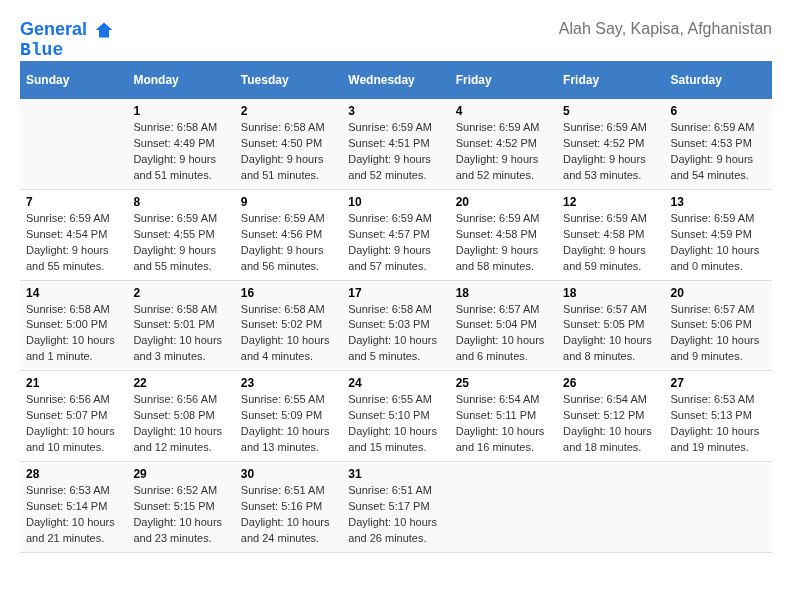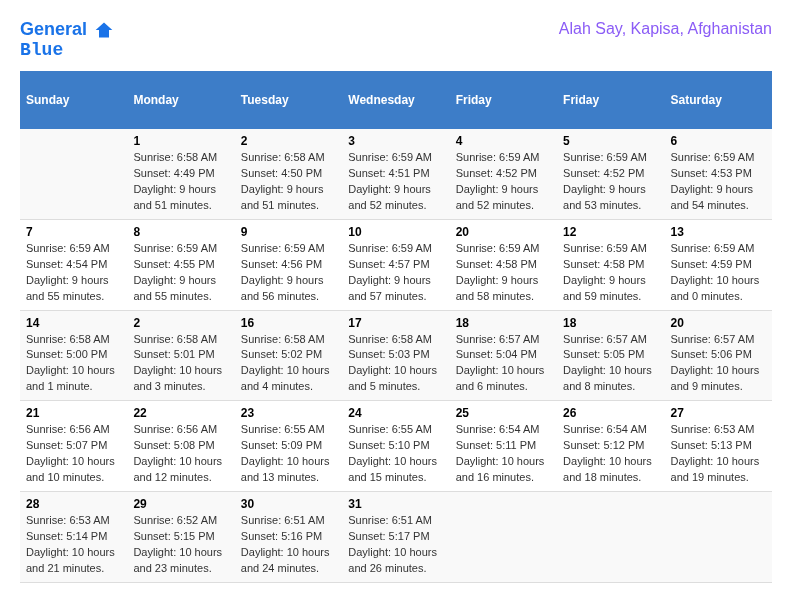--- a/index.html
+++ b/index.html
@@ -7,21 +7,20 @@
       font-family: Arial, sans-serif;
       background: #fff;
       width: 792px;
       min-height: 612px;
       padding: 20px;
     }
     .header {
       display: flex;
       align-items: flex-start;
       justify-content: space-between;
-      margin-bottom: 10px;
     }
     .logo {
       display: flex;
       align-items: center;
     }
     .logo-text {
       font-size: 18px;
       font-weight: bold;
       color: #333;
       line-height: 1.1;
@@ -38,32 +37,32 @@
       text-align: right;
     }
     .title-block h1 {
       font-size: 32px;
       font-weight: bold;
       color: #333;
     }
     .title-block h2 {
       font-size: 16px;
       font-weight: normal;
-      color: #8b5cf6;
+      color: #737373;
     }
     table {
       width: 100%;
       border-collapse: collapse;
       font-size: 11px;
     }
     thead tr th {
       background-color: #3d7dc8;
       color: #fff;
       text-align: left;
-      padding: 22px 6px;
+      padding: 12px 6px;
       font-size: 12px;
       font-weight: bold;
     }
     tbody tr {
       border-bottom: 1px solid #ddd;
     }
     tbody tr:nth-child(odd) {
       background-color: #f9f9f9;
     }
     tbody tr:nth-child(even) {

